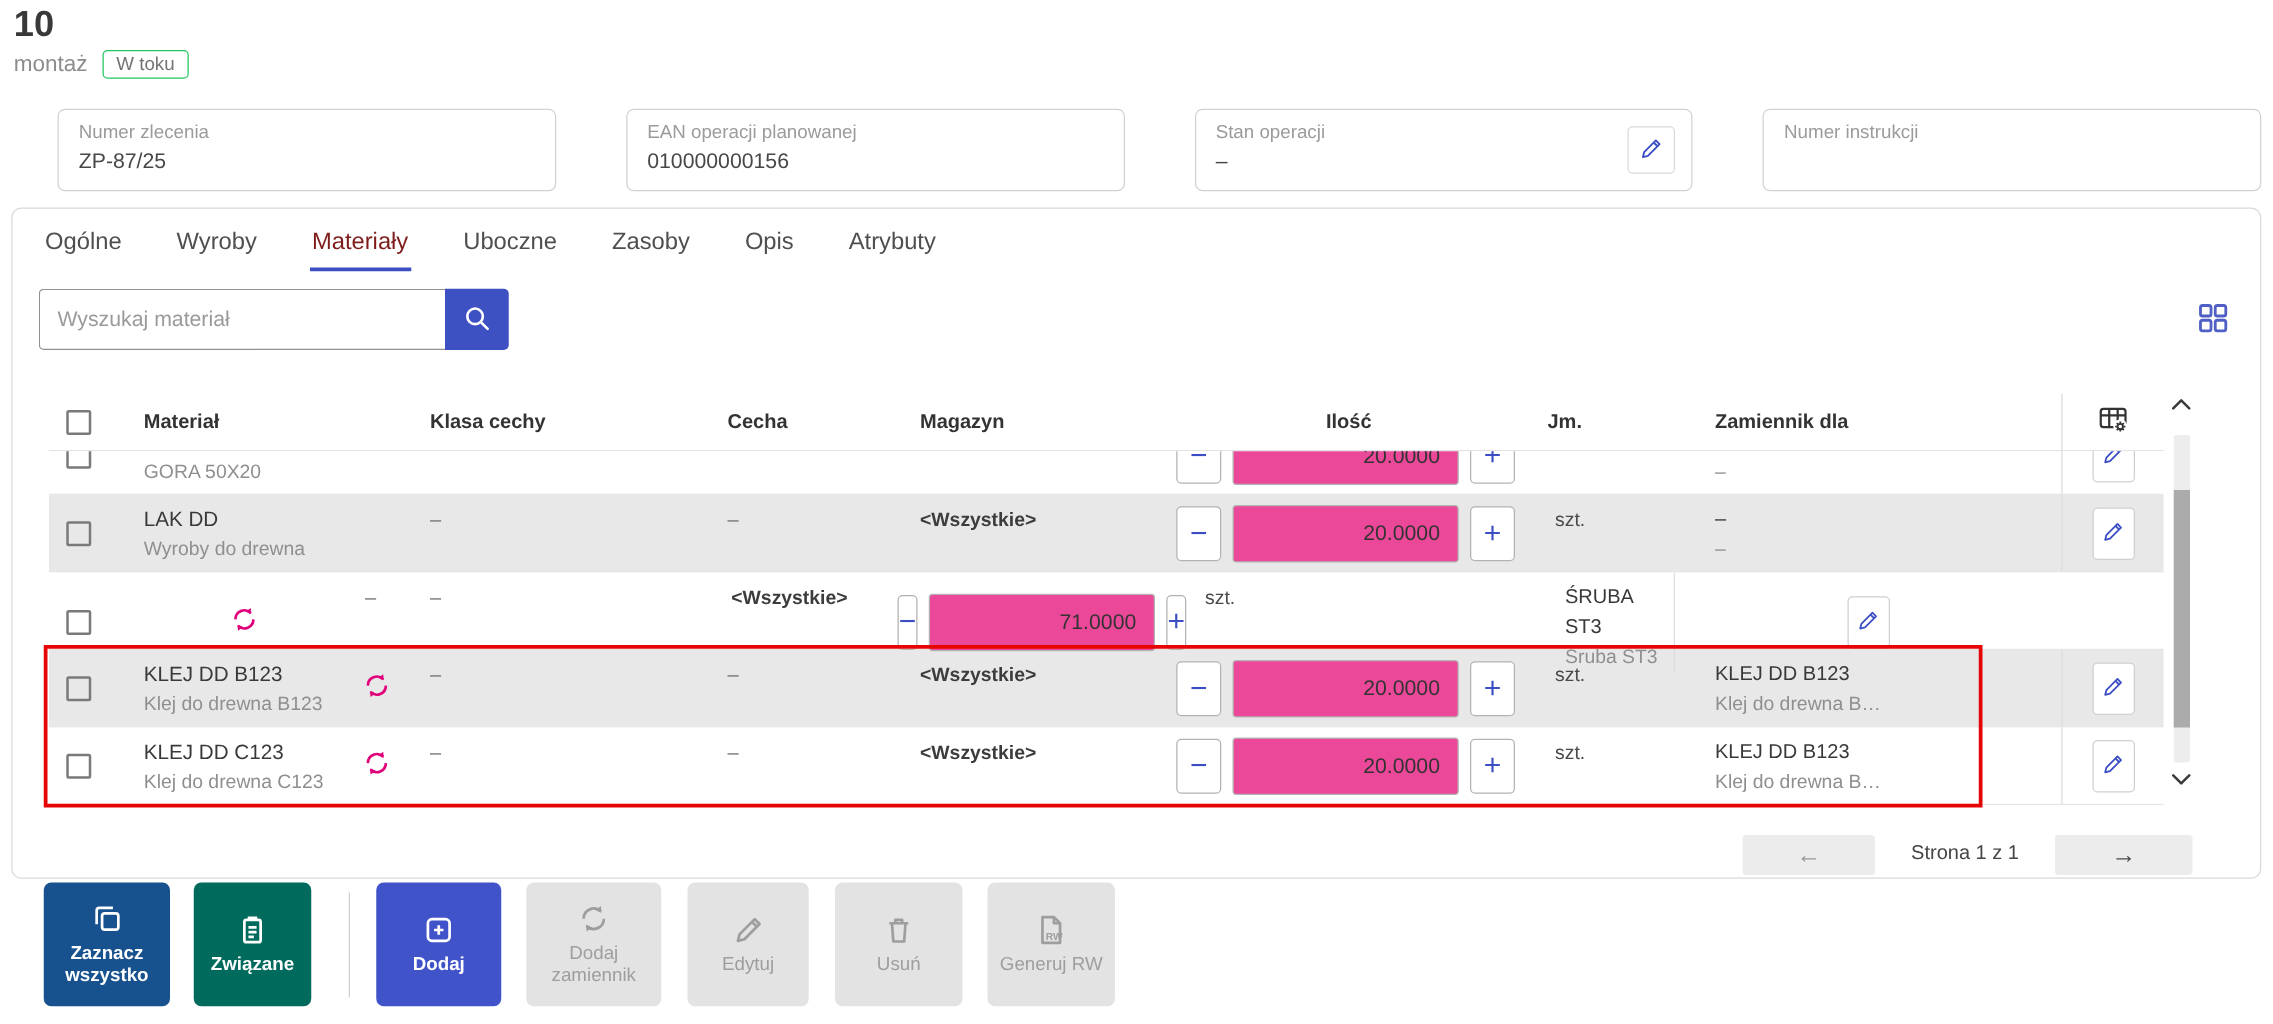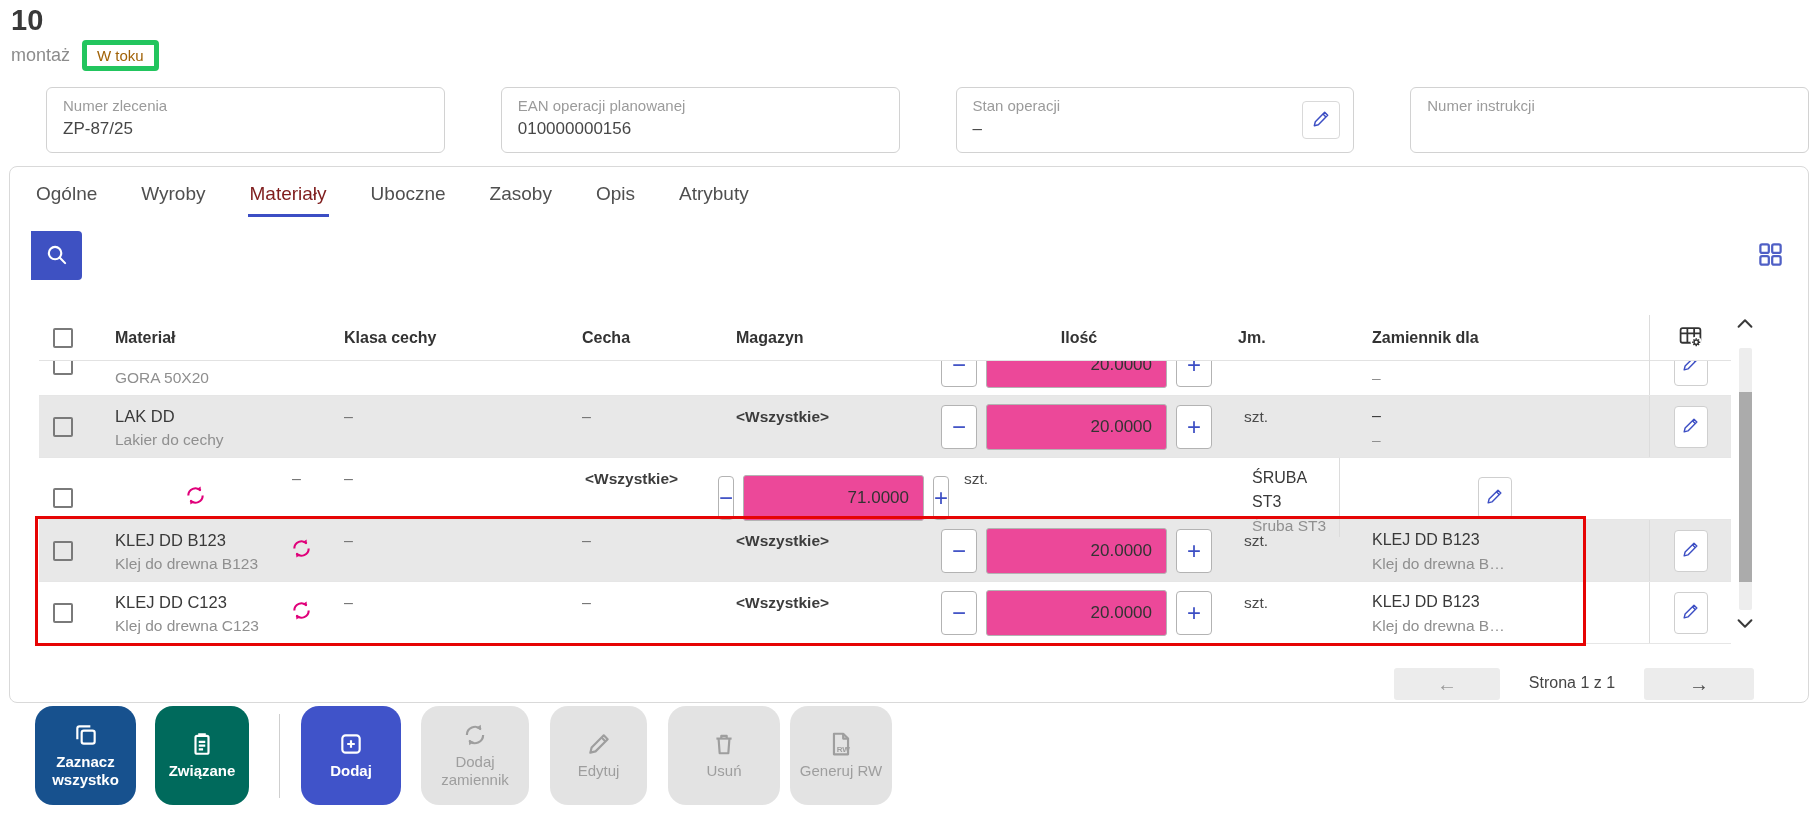--- a/index.html
+++ b/index.html
@@ -3,21 +3,21 @@
 <meta charset="utf-8">
 <style>
   * { margin:0; padding:0; box-sizing:border-box; }
   html,body { width:1818px; height:819px; background:#ffffff; font-family:"Liberation Sans", sans-serif; color:#3c3c3c; overflow:hidden; position:relative; }
 
   
   .op-header { position:absolute; left:11px; top:5px; }
   .op-number { font-size:29px; font-weight:bold; color:#393939; line-height:1.1; }
   .op-sub { display:flex; align-items:center; gap:12px; margin-top:3px; }
   .op-name { font-size:18px; color:#8c8c8c; }
-  .status-badge { font-size:15px; color:#a16207; border:5px solid #22c55e; border-radius:4px; padding:2px 10px; background:#fff; }
+  .status-badge { font-size:15px; color:#737373; border:1px solid #22c55e; border-radius:4px; padding:2px 10px; background:#fff; }
 
   
   .fields-row { position:absolute; left:9px; top:87px; width:1800px; display:flex; gap:19px; }
   .field-box { flex:1; height:66px; border:1px solid #d2d2d2; border-radius:6px; background:#fff; padding:9px 16px; position:relative;margin-left:37px; }
   .field-label { font-size:15px; color:#9b9b9b; }
   .field-value { font-size:17px; color:#474747; margin-top:5px; min-height:20px; }
   .field-edit-btn { position:absolute; right:13px; top:13px; width:38px; height:38px; border:1px solid #d9d9d9; border-radius:4px; background:#fff; display:flex; align-items:center; justify-content:center; cursor:pointer; }
 
   
   .panel { position:absolute; left:9px; top:166px; width:1800px; height:537px; border:1px solid #d9d9d9; border-radius:8px; background:#fff; }
@@ -69,30 +69,30 @@
   .scrollbar-track { position:absolute; left:1739px; top:348px; width:13px; height:262px; background:#ededed; border-radius:2px; }
   .scrollbar-thumb { position:absolute; left:0; top:44px; width:13px; height:190px; background:#ababab; cursor:pointer; }
   .scroll-chevron-down { position:absolute; left:1734px; top:612px; cursor:pointer; }
 
   
   .page-prev { position:absolute; left:1394px; top:668px; width:106px; height:32px; background:#ececec; border:none; border-radius:3px; font-size:20px; color:#9a9a9a; cursor:pointer; font-family:inherit; }
   .page-label { position:absolute; left:1512px; top:674px; width:120px; text-align:center; font-size:16px; color:#454545; }
   .page-next { position:absolute; left:1644px; top:668px; width:110px; height:32px; background:#ececec; border:none; border-radius:3px; font-size:20px; color:#4a4a4a; cursor:pointer; font-family:inherit; }
 
   
-  .tb-btn { position:absolute; top:706px; height:99px; border:none; border-radius:18px; display:flex; flex-direction:column; align-items:center; justify-content:center; gap:1px; font-family:inherit; font-size:15px; line-height:1.2; cursor:pointer; text-align:center; padding:14px 6px; }
+  .tb-btn { position:absolute; top:706px; height:99px; border:none; border-radius:6px; display:flex; flex-direction:column; align-items:center; justify-content:center; gap:1px; font-family:inherit; font-size:15px; line-height:1.2; cursor:pointer; text-align:center; padding:14px 6px; }
   .tb-primary { color:#fff; font-weight:bold; }
   .tb-disabled { background:#e3e3e3; color:#9e9e9e; cursor:default; }
   .tb-select-all { left:35px; width:101px; background:#17518e; }
   .tb-related { left:155px; width:94px; background:#006a5c; }
   .tb-divider { position:absolute; left:279px; top:714px; height:84px; width:1px; background:#cfcfcf; }
   .tb-add { left:301px; width:100px; background:#4053c9; }
   .tb-add-sub { left:421px; width:108px; }
   .tb-edit { left:550px; width:97px; }
-  .tb-delete { left:668px; width:112px; }
+  .tb-delete { left:668px; width:102px; }
   .tb-generate { left:790px; width:102px; }
 </style>
 </head>
 <body>
 
 <div class="op-header">
   <div class="op-number">10</div>
   <div class="op-sub">
     <span class="op-name">montaż</span>
     <span class="status-badge">W toku</span>
@@ -129,20 +129,21 @@
     <div class="tab">Ogólne</div>
     <div class="tab">Wyroby</div>
     <div class="tab active">Materiały</div>
     <div class="tab">Uboczne</div>
     <div class="tab">Zasoby</div>
     <div class="tab">Opis</div>
     <div class="tab">Atrybuty</div>
   </div>
 
   <div class="search-row">
+    <input class="search-input" placeholder="Wyszukaj materiał" style="">
     <button class="search-btn">
       <span><svg width="23" height="23" viewBox="0 0 24 24" fill="none" stroke="#ffffff" stroke-width="2.2" stroke-linecap="round">
             <circle cx="10.5" cy="10.5" r="6.5"></circle>
             <path d="M15.5 15.5L21 21"></path>
           </svg></span>
     </button>
   </div>
 
   <div class="grid-toggle">
     <span><svg width="27" height="27" viewBox="0 0 24 24" fill="none" stroke="#4f5fc5" stroke-width="2">
@@ -213,21 +214,21 @@
           </button>
       </div>
     </div>
 
     <div class="row alt grid-cols">
       <div class="cell-check">
           <span class="checkbox"></span>
         </div>
       <div class="cell-material">
         <div class="mat-name">LAK DD</div>
-        <div class="mat-sub">Lakier do cechy</div>
+        <div class="mat-sub">Wyroby do drewna</div>
       </div>
       <div class="cell-sync"></div>
       <div class="cell-dash">–</div>
       <div class="cell-dash">–</div>
       <div class="cell-mag">&lt;Wszystkie&gt;</div>
       <div class="cell-qty">
         <button class="qty-btn">−</button>
         <input class="qty-input" value="20.0000" style="">
         <button class="qty-btn">+</button>
       </div>

